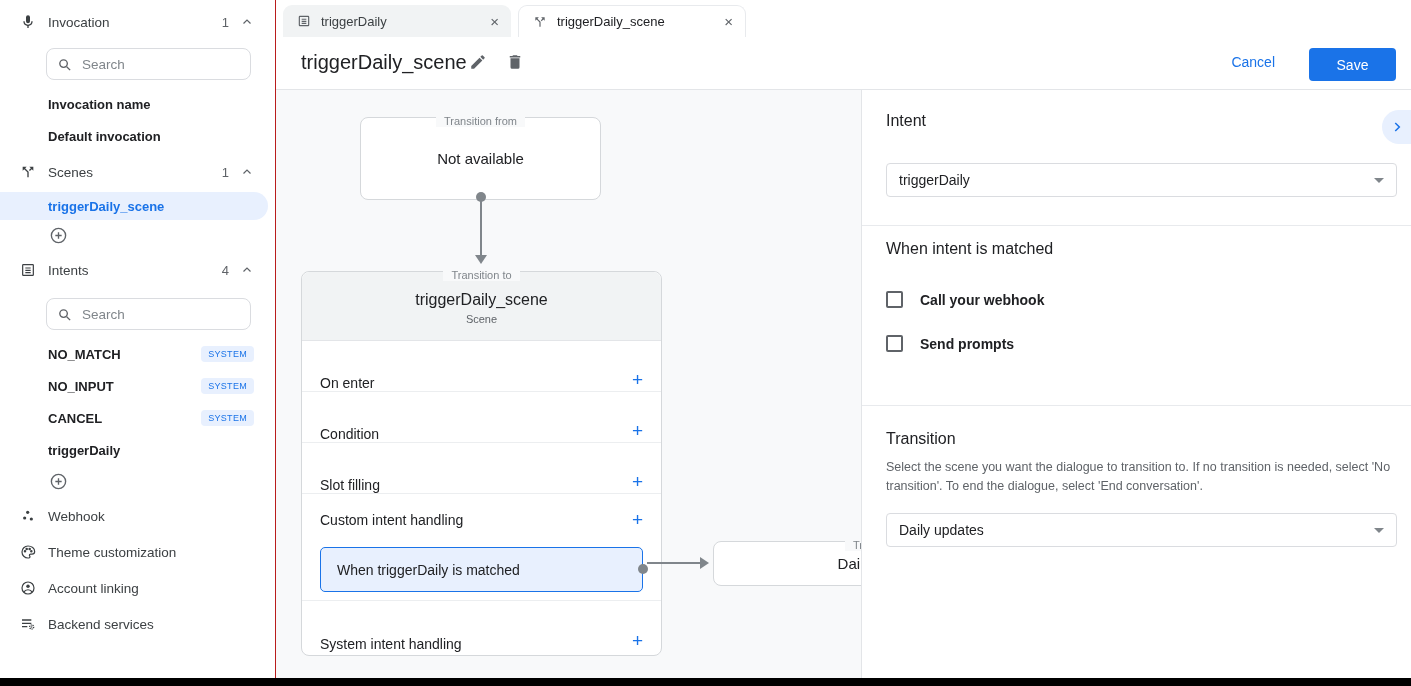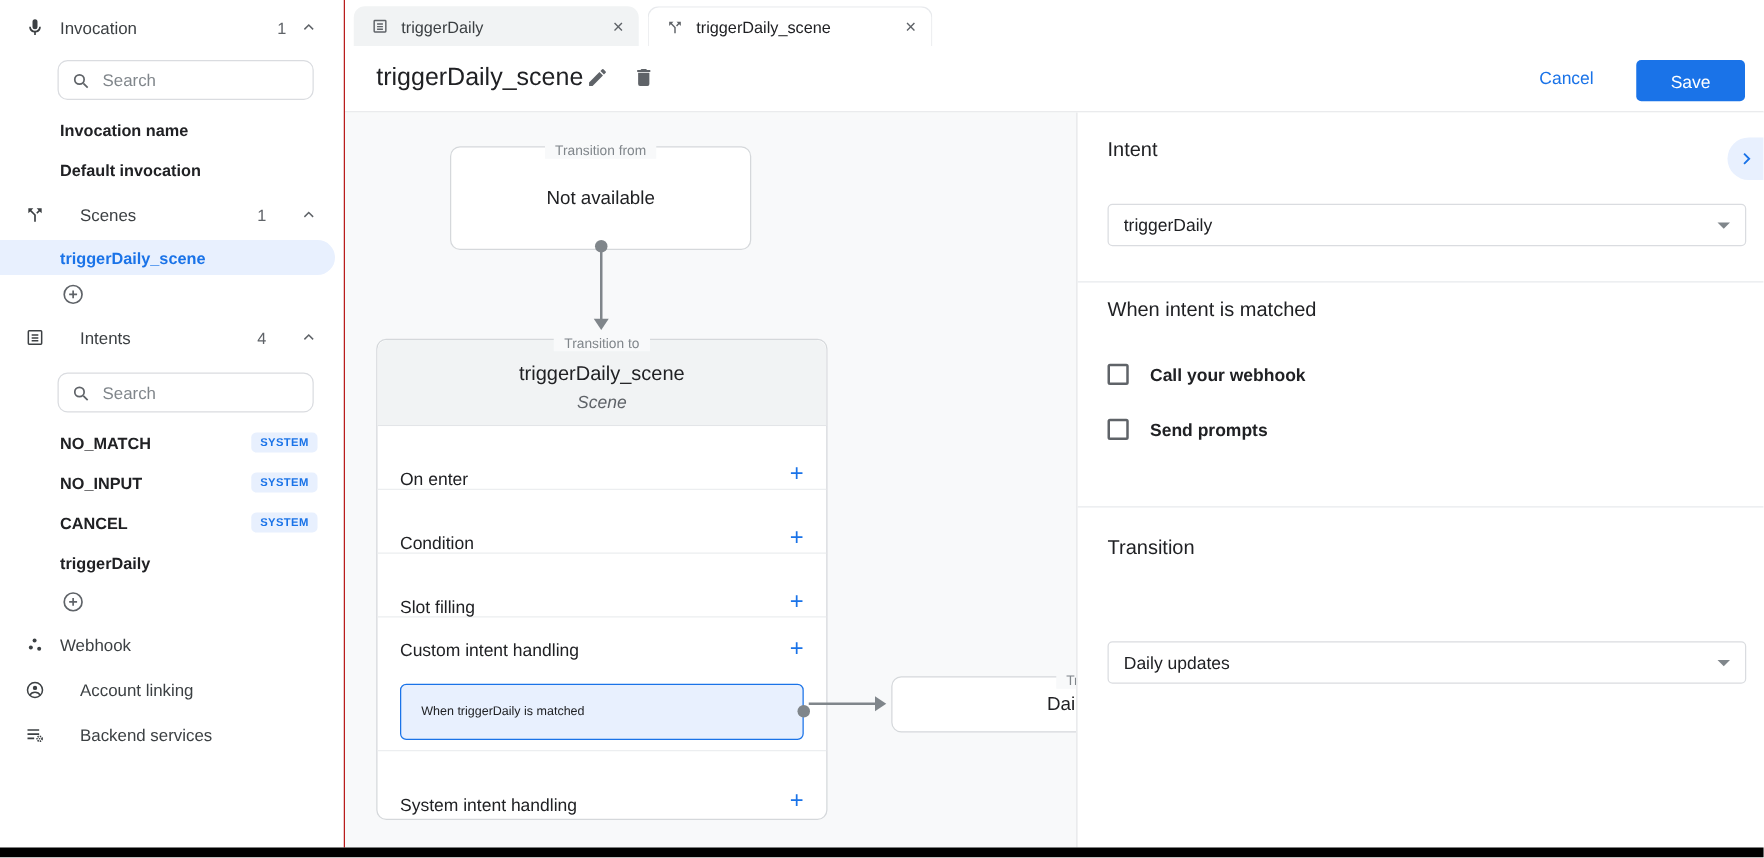--- a/index.html
+++ b/index.html
@@ -20,27 +20,27 @@
   .chev { width:12px; height:12px; color:#5f6368; }
   .searchbox { display:flex; align-items:center; margin:10px 24px 8px 46px; height:32px;
                border:1px solid #dadce0; border-radius:8px; padding:0 10px; background:#fff; }
   .searchbox .ic { width:15px; height:15px; color:#5f6368; margin-right:10px; flex:none; }
   .searchbox input { border:none; outline:none; font-size:13.5px; color:#202124; width:100%;
                      font-family:"Liberation Sans", sans-serif; background:transparent; }
   .searchbox input::placeholder { color:#80868b; }
   .side-item { display:flex; align-items:center; height:32px; padding:0 21px 0 48px;
                font-size:13px; font-weight:bold; color:#202124; cursor:pointer; }
   .side-item .badge { margin-left:auto; background:#e8f0fe; color:#1a73e8; font-size:9px;
-                      font-weight:bold; letter-spacing:.3px; padding:3px 7px; border-radius:4px; }
+                      font-weight:normal; letter-spacing:.3px; padding:3px 7px; border-radius:4px; }
   .side-selected { display:flex; align-items:center; height:28px; width:268px; margin:4px 0 0 0;
                    padding-left:48px; background:#e8f0fe; border-radius:0 16px 16px 0;
                    color:#1a73e8; font-size:13px; font-weight:bold; cursor:pointer; }
   .plus-row { display:flex; align-items:center; height:30px; padding-left:49px; cursor:pointer; }
   .plus-row .ic { width:19px; height:19px; color:#5f6368; }
-  .mt4 { margin-top:4px;gap:16px; } .mt6 { margin-top:6px; } .mt12 { margin-top:12px; } .mt8 { margin-top:8px; }
+  .mt4 { margin-top:4px; } .mt6 { margin-top:6px; } .mt12 { margin-top:12px; } .mt8 { margin-top:8px; }
 
   
   .main { position:absolute; left:276px; top:0; right:0; height:678px; background:#fff; }
 
   .tabbar { display:flex; align-items:flex-end; height:37px; padding-left:7px; background:#fff; }
   .tab { display:flex; align-items:center; width:228px; height:32px; padding:0 12px 0 14px;
          border-radius:9px 9px 0 0; font-size:13px; color:#3c4043; cursor:pointer; margin-right:7px; }
   .tab .ic { width:14px; height:14px; margin-right:10px; color:#5f6368; flex:none; }
   .tab .x { margin-left:auto; font-size:15px; color:#5f6368; cursor:pointer; line-height:1; }
   .tab-inactive { background:#f1f3f4; }
@@ -72,30 +72,30 @@
                 border-top:9px solid #80868b; }
   .hline { position:absolute; left:371px; top:472px; height:2px; width:53px; background:#80868b; }
   .arrow-right { position:absolute; left:424px; top:467px; width:0; height:0;
                  border-top:6px solid transparent; border-bottom:6px solid transparent;
                  border-left:9px solid #80868b; }
 
   .node-scene { left:25px; top:181px; width:361px; height:385px; padding:0; }
   .scene-head { background:#f1f3f4; border-bottom:1px solid #e3e5e8; border-radius:8px 8px 0 0;
                 height:69px; text-align:center; padding-top:19px; }
   .scene-head .t { font-size:16px; color:#202124; }
-  .scene-head .s { font-size:14px; color:#5f6368; margin-top:4px;font-style:italic; }
+  .scene-head .s { font-size:11px; color:#5f6368; margin-top:4px; }
   .scene-row { display:flex; align-items:flex-end; height:51px; padding:0 18px;
                border-bottom:1px solid #eceef0; font-size:14px; color:#202124; cursor:pointer; }
   .scene-row .plus { margin-left:auto; color:#1a73e8; font-size:19px; font-weight:400; cursor:pointer; }
   .scene-row-custom { flex-wrap:wrap; height:107px; align-content:flex-start; padding-top:0; }
   .scene-row-custom .row-line { display:flex; align-items:center; width:100%; height:51px; }
   .scene-row-last { border-bottom:none;gap:23px; }
   .handler-card { position:relative; width:329px; height:45px; margin:2px auto 0 auto;
                   background:#e8f0fe; border:1.5px solid #1a73e8; border-radius:5px;
-                  display:flex; align-items:center; padding:0 16px; font-size:10px; color:#202124;
+                  display:flex; align-items:center; padding:0 16px; font-size:14px; color:#202124;
                   cursor:pointer; }
   .handler-card .dot { right:-6px; top:16px; }
   .node-target { left:437px; top:451px; width:340px; height:45px; }
   .node-target .body { display:flex; align-items:center; justify-content:center; height:100%;
                        font-size:15px; color:#202124; }
 
   
   .panel { position:relative; flex:1; background:#fff; border-left:1px solid #e3e5e8; overflow:hidden; }
   .collapse-btn { position:absolute; right:0; top:20px; width:29px; height:34px; background:#e8f0fe;
                   border-radius:17px 0 0 17px; display:flex; align-items:center; justify-content:center;
@@ -238,20 +238,32 @@
 
     <div class="side-header" style="margin-top:4px">
       <span class="ic">
         <svg viewBox="0 0 24 24" fill="currentColor">
             <circle cx="7" cy="15" r="2.4"></circle>
             <circle cx="11.5" cy="6.5" r="2.4"></circle>
             <circle cx="17" cy="16.5" r="2.4"></circle>
           </svg>
       </span>
       <span class="lbl">Webhook</span>
+    </div>
+    <div class="side-header mt4">
+      <span class="ic">
+        <svg viewBox="0 0 24 24" fill="none" stroke="currentColor" stroke-width="1.8">
+            <path d="M12 3a9 9 0 1 0 0 18h1.2a1.8 1.8 0 0 0 1.3-3c-.3-.4-.4-.7-.4-1.1 0-1 .8-1.8 1.8-1.8H18a4 4 0 0 0 4-4c0-4.5-4.5-8.1-10-8.1z"></path>
+            <circle cx="7.5" cy="11" r="1" fill="currentColor"></circle>
+            <circle cx="10" cy="7.5" r="1" fill="currentColor"></circle>
+            <circle cx="14.5" cy="7.5" r="1" fill="currentColor"></circle>
+            <circle cx="17" cy="11" r="1" fill="currentColor"></circle>
+          </svg>
+      </span>
+      <span class="lbl">Theme customization</span>
     </div>
     <div class="side-header mt4">
       <span class="ic">
         <svg viewBox="0 0 24 24" fill="none" stroke="currentColor" stroke-width="1.8">
             <circle cx="12" cy="12" r="9"></circle>
             <circle cx="12" cy="9.5" r="2.6" fill="currentColor" stroke="none"></circle>
             <path d="M5.8 18.2c1.2-2.4 3.7-3.6 6.2-3.6s5 1.2 6.2 3.6" fill="none"></path>
           </svg>
       </span>
       <span class="lbl">Account linking</span>
@@ -398,20 +410,21 @@
         </div>
         <div class="check-row" style="top:245px">
           <span class="checkbox"></span>
           <span class="lbl">Send prompts</span>
         </div>
 
         <div class="divider" style="top:315px"></div>
 
         <div class="panel-h" style="top:340px">Transition</div>
 
+        <div class="panel-desc" style="top:368px">Select the scene you want the dialogue to transition to. If no transition is needed, select 'No transition'. To end the dialogue, select 'End conversation'.</div>
 
         <div class="dropdown" style="top:423px">
           <span>Daily updates</span>
           <span class="caret"></span>
         </div>
       </div>
     </div>
   </div>
 
   <div class="bottom-bar"></div>

